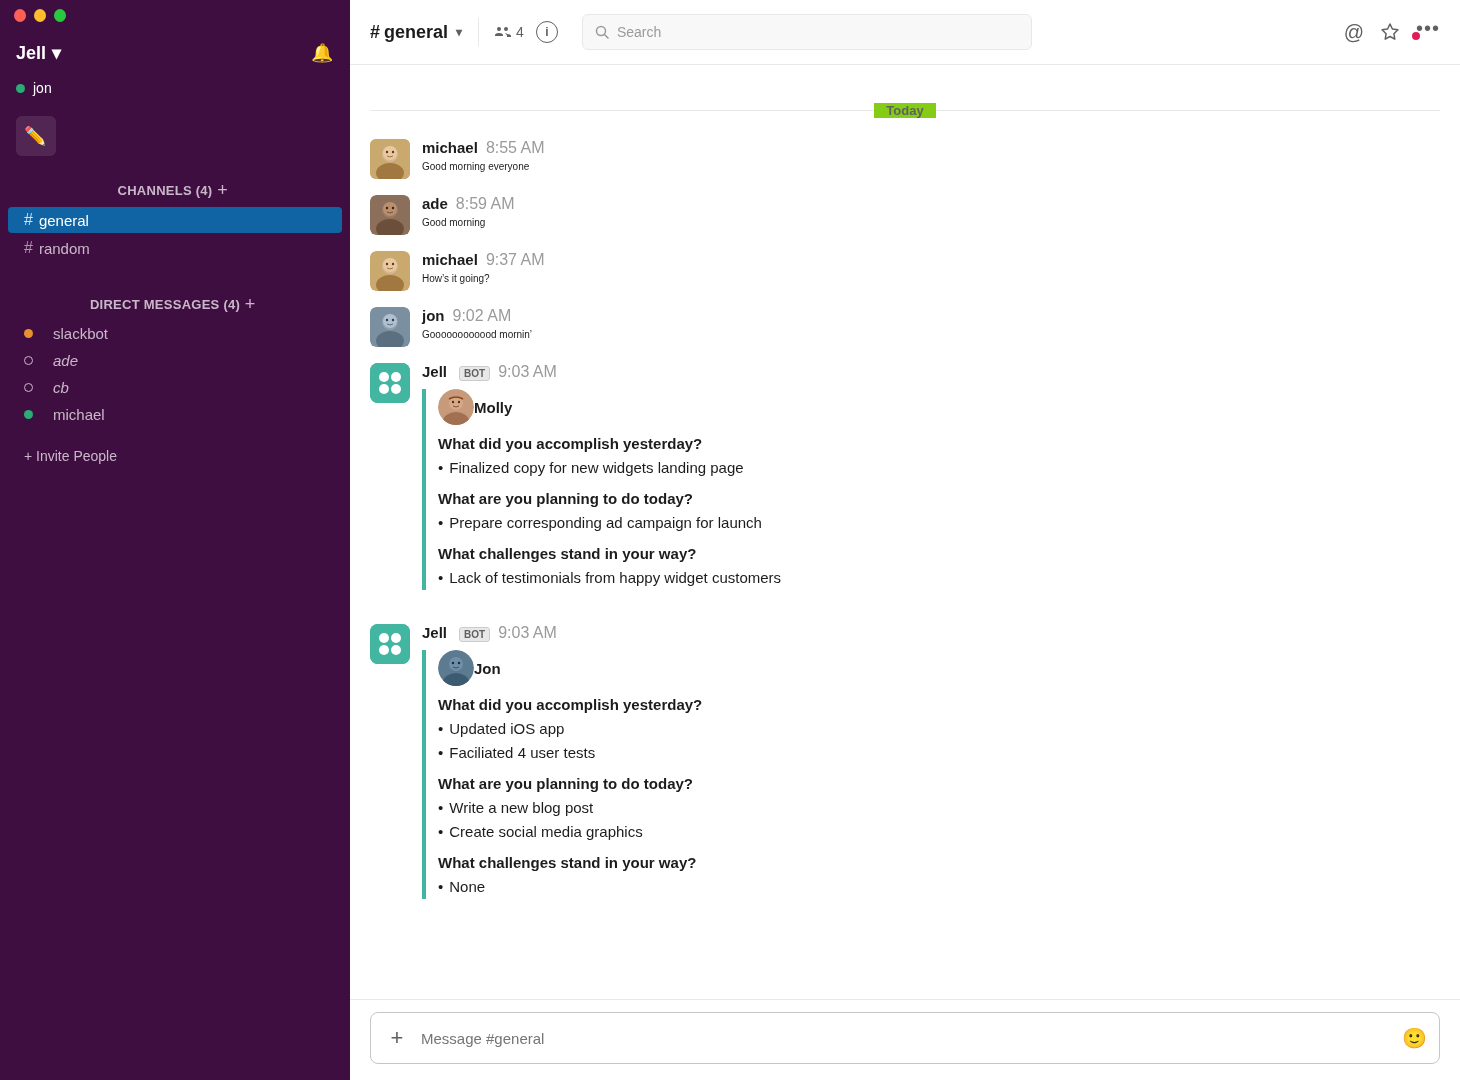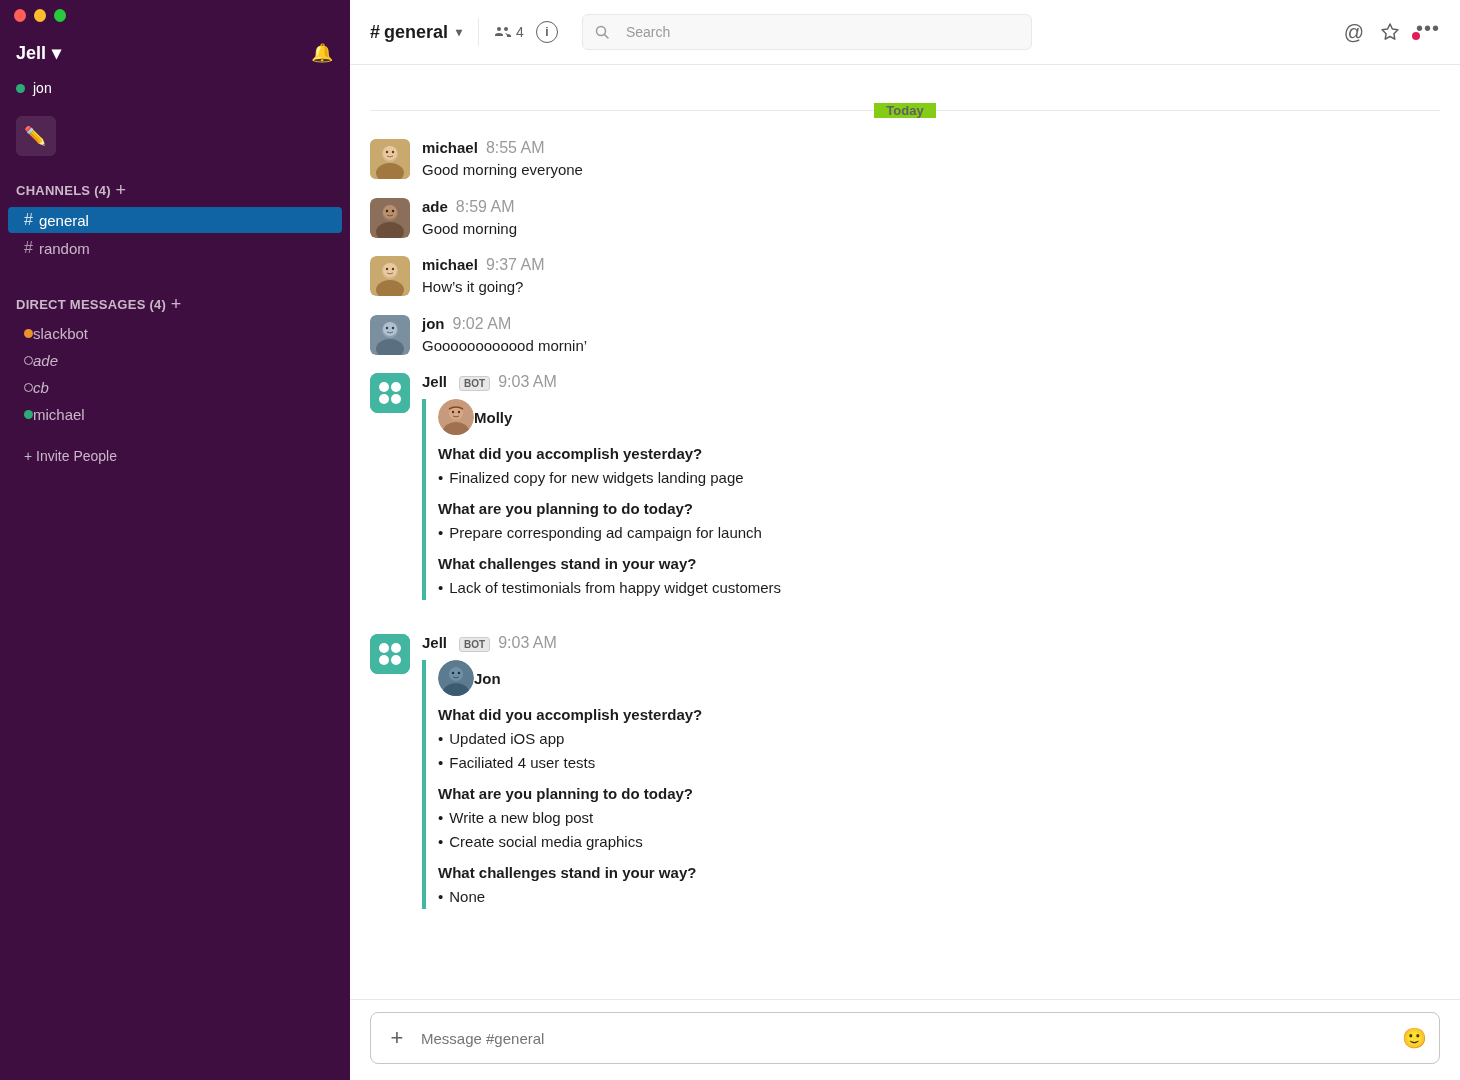--- a/index.html
+++ b/index.html
@@ -18,68 +18,68 @@
     .workspace-header { display: flex; align-items: center; justify-content: space-between; padding: 12px 16px 12px 16px; }
     .workspace-name { color: #fff; font-size: 18px; font-weight: 700; display: flex; align-items: center; gap: 6px; cursor: pointer; }
     .notification-bell { color: #c9b8c9; font-size: 18px; cursor: pointer; }
 
     .user-status { display: flex; align-items: center; gap: 8px; padding: 4px 16px 12px 16px; }
     .status-dot-green { width: 9px; height: 9px; border-radius: 50%; background: #2bac76; }
     .user-name-label { color: #fff; font-size: 14px; }
 
     .compose-btn { margin: 8px 16px; width: 40px; height: 40px; background: rgba(255,255,255,0.1); border-radius: 6px; display: flex; align-items: center; justify-content: center; cursor: pointer; color: #fff; font-size: 22px; }
 
-    .section-header { display: flex; align-items: center; justify-content: flex-start; padding: 16px 16px 6px 16px; }
+    .section-header { display: flex; align-items: center; justify-content: center; padding: 16px 16px 6px 16px; }
     .section-title { color: #c9b8c9; font-size: 13px; font-weight: 600; letter-spacing: 0.02em; }
     .section-add { color: #c9b8c9; font-size: 18px; cursor: pointer; width: 20px; height: 20px; display: flex; align-items: center; justify-content: center; border-radius: 3px; }
 
     .channel-item { display: flex; align-items: center; gap: 6px; padding: 4px 16px; cursor: pointer; color: #c9b8c9; font-size: 15px; border-radius: 4px; margin: 1px 8px; }
     .channel-item.active { background: #1164a3; color: #fff; }
     .channel-hash { font-size: 16px; opacity: 0.8; }
 
-    .dm-item { display: flex; align-items: center; gap: 0; padding: 4px 16px; cursor: pointer; color: #c9b8c9; font-size: 15px; border-radius: 4px; margin: 1px 8px; }
+    .dm-item { display: flex; align-items: center; gap: 20px; padding: 4px 16px; cursor: pointer; color: #c9b8c9; font-size: 15px; border-radius: 4px; margin: 1px 8px; }
     .dm-status-dot { width: 9px; height: 9px; border-radius: 50%; flex-shrink: 0; }
     .dm-status-online { background: #2bac76; }
     .dm-status-offline { background: transparent; border: 1.5px solid #c9b8c9; }
     .dm-name-italic { font-style: italic; }
 
     .invite-people { display: flex; align-items: center; gap: 6px; padding: 12px 24px; color: #c9b8c9; font-size: 14px; cursor: pointer; margin-top: 8px; }
 
     
     .main { flex: 1; display: flex; flex-direction: column; background: #fff; height: 100%; }
 
     
     .channel-header { display: flex; align-items: center; padding: 0 20px; height: 65px; border-bottom: 1px solid #e8e8e8; flex-shrink: 0; gap: 12px; }
     .channel-title { font-size: 18px; font-weight: 800; color: #1d1c1d; display: flex; align-items: center; gap: 4px; }
     .channel-dropdown-icon { color: #616061; font-size: 12px; margin-left: 4px; }
     .header-divider { width: 1px; height: 28px; background: #e8e8e8; margin: 0 4px; }
     .member-count { display: flex; align-items: center; gap: 5px; color: #616061; font-size: 14px; cursor: pointer; }
     .info-icon { width: 22px; height: 22px; border-radius: 50%; border: 1.5px solid #616061; display: flex; align-items: center; justify-content: center; color: #616061; font-size: 12px; font-weight: 700; cursor: pointer; }
     .header-search { flex: 1; margin: 0 12px; }
-    .search-box { width: 100%; max-width: 450px; height: 36px; border: 1px solid #e8e8e8; border-radius: 6px; background: #f8f8f8; display: flex; align-items: center; padding: 0 12px; gap: 17px; cursor: text; }
+    .search-box { width: 100%; max-width: 450px; height: 36px; border: 1px solid #e8e8e8; border-radius: 6px; background: #f8f8f8; display: flex; align-items: center; padding: 0 12px; gap: 8px; cursor: text; }
     .search-placeholder { color: #9a9a9a; font-size: 14px; }
     .header-actions { display: flex; align-items: center; gap: 16px; margin-left: auto; }
     .header-action-btn { color: #616061; font-size: 18px; cursor: pointer; display: flex; align-items: center; }
     .notification-dot { width: 8px; height: 8px; background: #e01e5a; border-radius: 50%; position: relative; top: -8px; right: 4px; }
 
     
     .messages-area { flex: 1; overflow-y: auto; padding: 20px 20px 10px 20px; }
 
     .date-divider { text-align: center; margin: 16px 0; position: relative; }
     .date-divider::before { content: ''; position: absolute; top: 50%; left: 0; right: 0; height: 1px; background: #e8e8e8; }
     .date-label { background: #84cc16; padding: 0 12px; color: #616061; font-size: 13px; font-weight: 600; position: relative; z-index: 1; }
 
     .message { display: flex; gap: 12px; margin: 8px 0; padding: 4px 0; }
 
     .message-content { flex: 1; }
     .message-header { display: flex; align-items: baseline; gap: 8px; margin-bottom: 2px; }
     .message-author { font-size: 15px; font-weight: 700; color: #1d1c1d; }
     .message-time { font-size: 16px; color: #9a9a9a; }
     .bot-badge { background: #e8e8e8; color: #616061; font-size: 10px; font-weight: 600; padding: 1px 4px; border-radius: 3px; border: 1px solid #ccc; margin-left: 4px; }
-    .message-text { font-size: 15px; color: #1d1c1d; line-height: 1.5; }
+    .message-text { font-size: 10px; color: #1d1c1d; line-height: 1.5; }
 
     
     .bot-card { border-left: 4px solid #42b6a1; padding-left: 12px; margin-top: 8px; }
     .bot-card-user { display: flex; align-items: center; gap: 0; margin-bottom: 10px; }
     .bot-card-name { font-size: 15px; font-weight: 700; color: #1d1c1d; }
     .bot-card-section { margin-bottom: 10px; }
     .bot-card-question { font-size: 15px; font-weight: 700; color: #1d1c1d; margin-bottom: 4px; }
     .bot-card-answer { font-size: 15px; color: #1d1c1d; line-height: 1.6; }
     .bot-card-bullet { display: flex; gap: 6px; }
 

